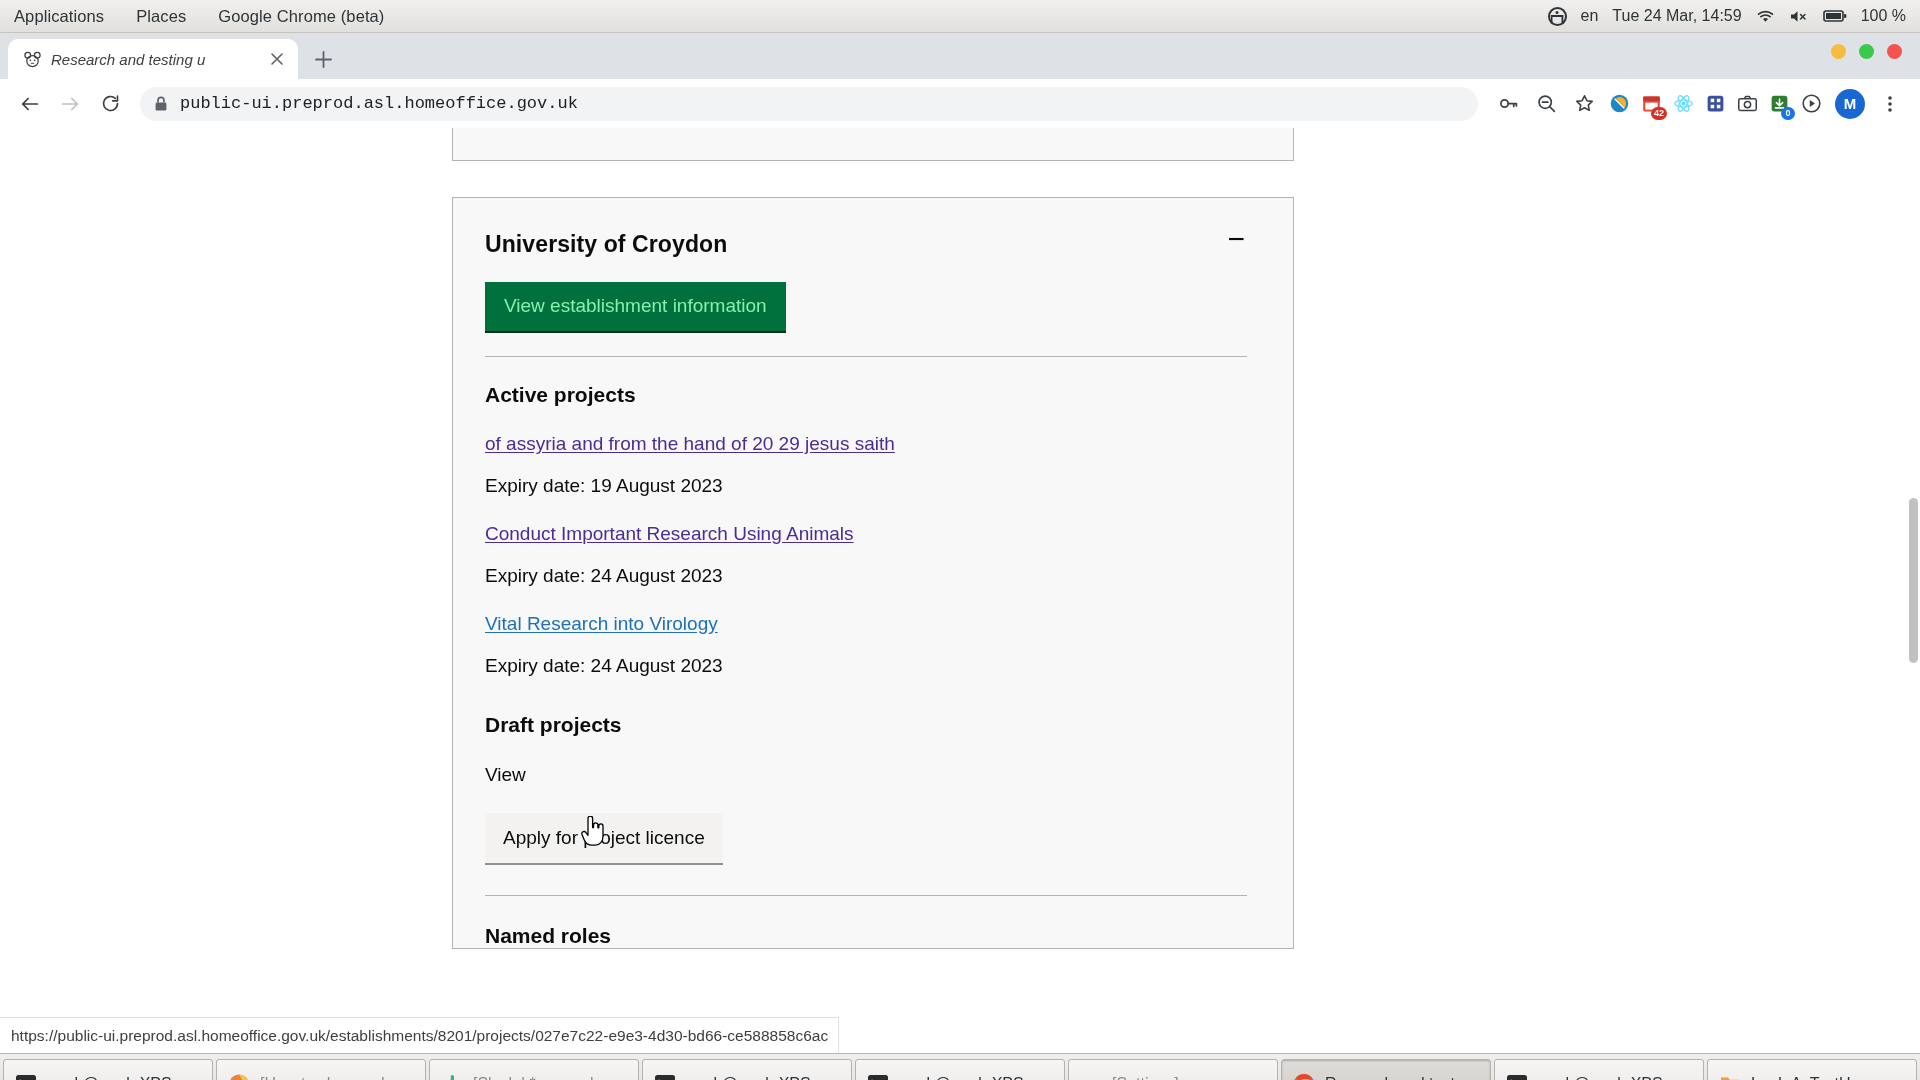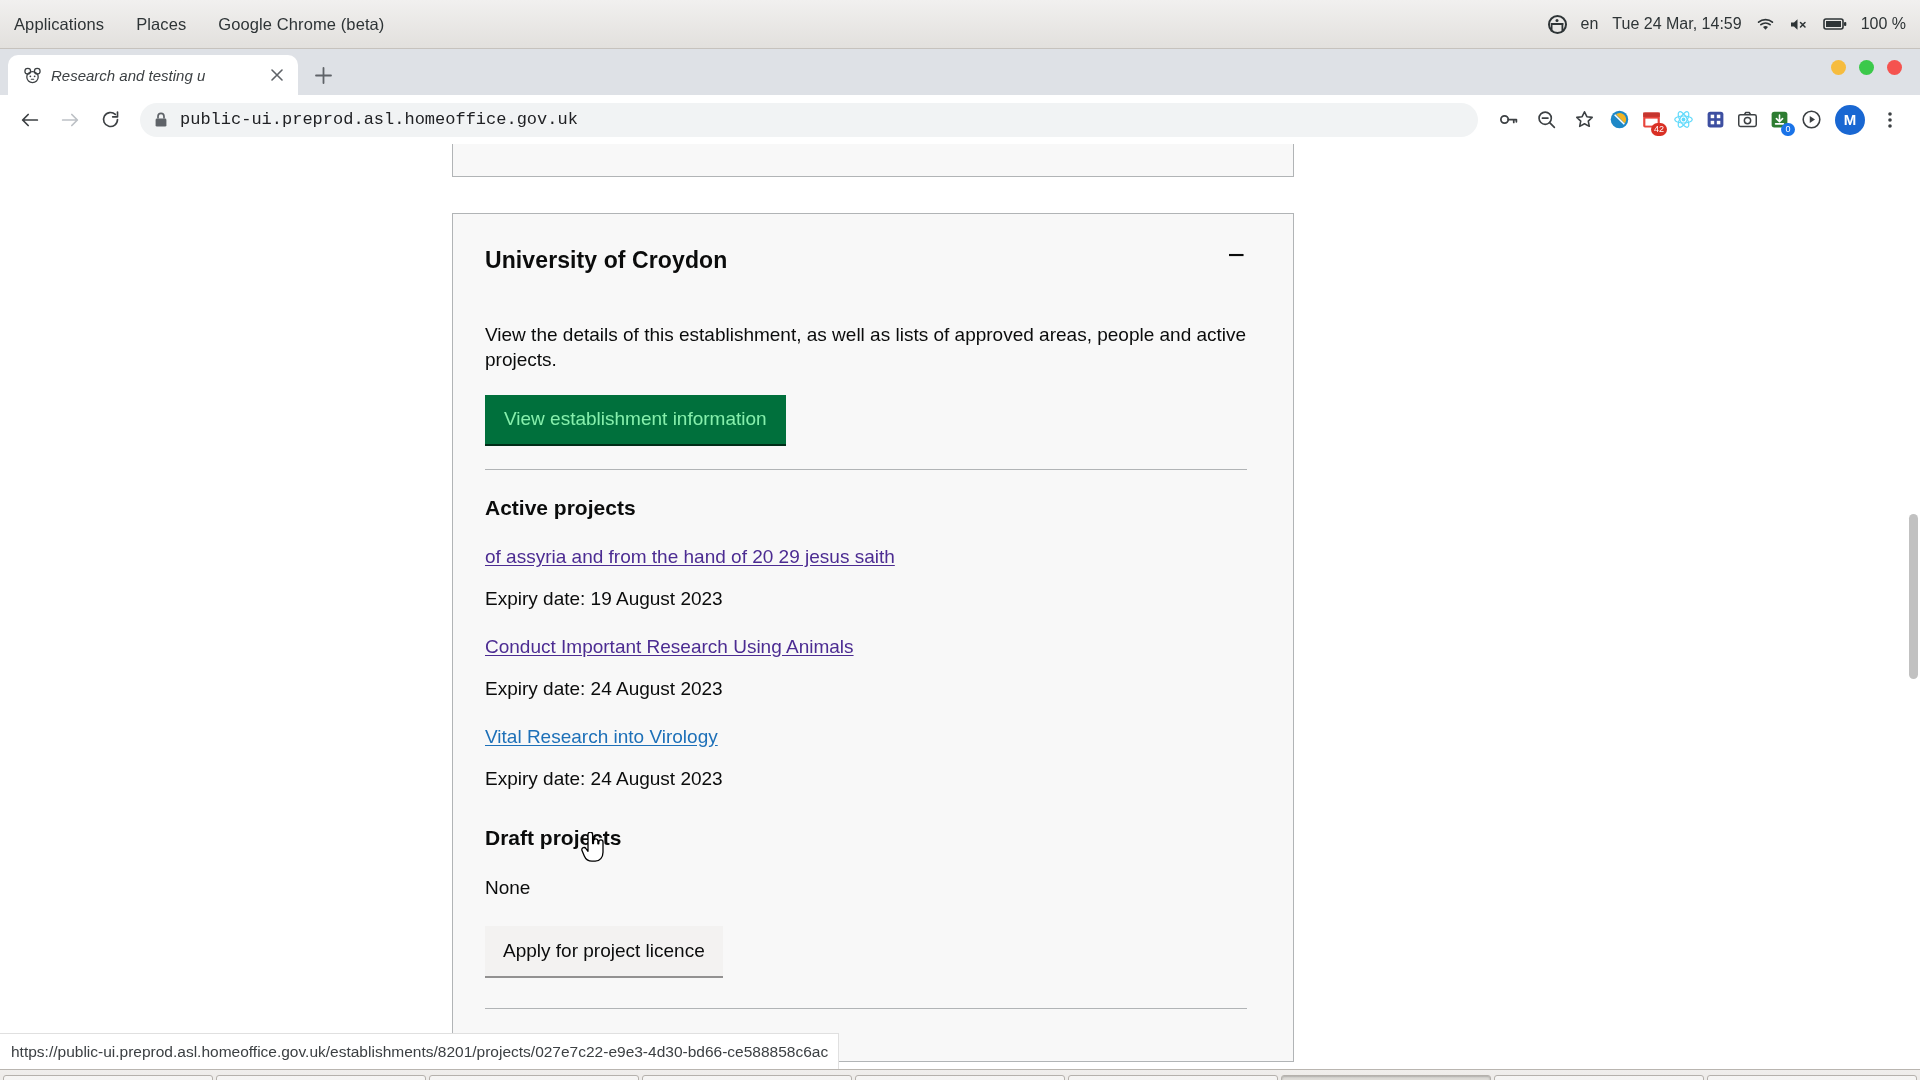--- a/index.html
+++ b/index.html
@@ -6,21 +6,21 @@
   * { box-sizing: border-box; margin: 0; padding: 0; }
   html, body {
     width: 1920px; height: 1080px;
     overflow: hidden;
     font-family: "Liberation Sans", "DejaVu Sans", sans-serif;
     background: #ffffff;
   }
 
   
   #gnome-panel {
-    height: 49px;
+    height: 33px;
     background: linear-gradient(#f1f0ef, #e2e0dd);
     border-bottom: 1px solid #c6c2bd;
     display: flex; align-items: center;
     padding: 8px 14px;
     font-size: 16.5px;
     color: #2e3436;
     position: relative;
   }
   .gp-menu { margin-right: 32px; cursor: default; letter-spacing: .1px;}
   #gnome-right {
@@ -125,21 +125,21 @@
   #toolbar-right { display: flex; align-items: center; gap: 2px; }
   .ext {
     width: 30px; height: 30px; flex: none;
     display: flex; align-items: center; justify-content: center;
     position: relative; cursor: pointer;
   }
   .badge {
     position: absolute; right: -1px; bottom: -1px;
     background: #d93025; color: #fff; font-size: 9px;
     border-radius: 8px; padding: 0 3px; min-width: 14px; height: 13px;
-    line-height: 13px; text-align: center; font-weight: normal;
+    line-height: 13px; text-align: center; font-weight: bold;
   }
   .badge.blue { background: #1a73e8; }
   #avatar {
     width: 30px; height: 30px; border-radius: 50%;
     background: #1967d2; color: #fff;
     display: flex; align-items: center; justify-content: center;
     font-size: 15px; font-weight: 600; margin: 0 5px 0 7px;
     cursor: pointer;
   }
 
@@ -473,21 +473,20 @@
       <div class="gds-col">
 
         <div class="panel-top"></div>
 
         <div class="panel">
           <div class="panel-head">
             <h2 class="estab">University of Croydon</h2>
             <span class="collapse-toggle">−</span>
           </div>
 
-          <p class="lead">View the details of this establishment, as well as lists of approved areas, people and active projects.</p>
 
           <a class="btn-green">View establishment information</a>
 
           <hr class="gds">
 
           <h3 class="sub">Active projects</h3>
 
           <div class="proj">
             <a class="proj-link">of assyria and from the hand of 20 29 jesus saith</a>
             <div class="expiry">Expiry date: 19 August 2023</div>
@@ -497,21 +496,21 @@
             <a class="proj-link">Conduct Important Research Using Animals</a>
             <div class="expiry">Expiry date: 24 August 2023</div>
           </div>
 
           <div class="proj">
             <a class="proj-link unvisited">Vital Research into Virology</a>
             <div class="expiry">Expiry date: 24 August 2023</div>
           </div>
 
           <h3 class="sub" style="margin-top:36px">Draft projects</h3>
-          <div class="none-text">None</div>
+          <div class="none-text">View</div>
 
           <a class="btn-grey">Apply for project licence</a>
 
           <hr class="gds" style="margin-top:32px">
 
           <h3 class="named">Named roles</h3>
         </div>
       </div>
     </div>
 

